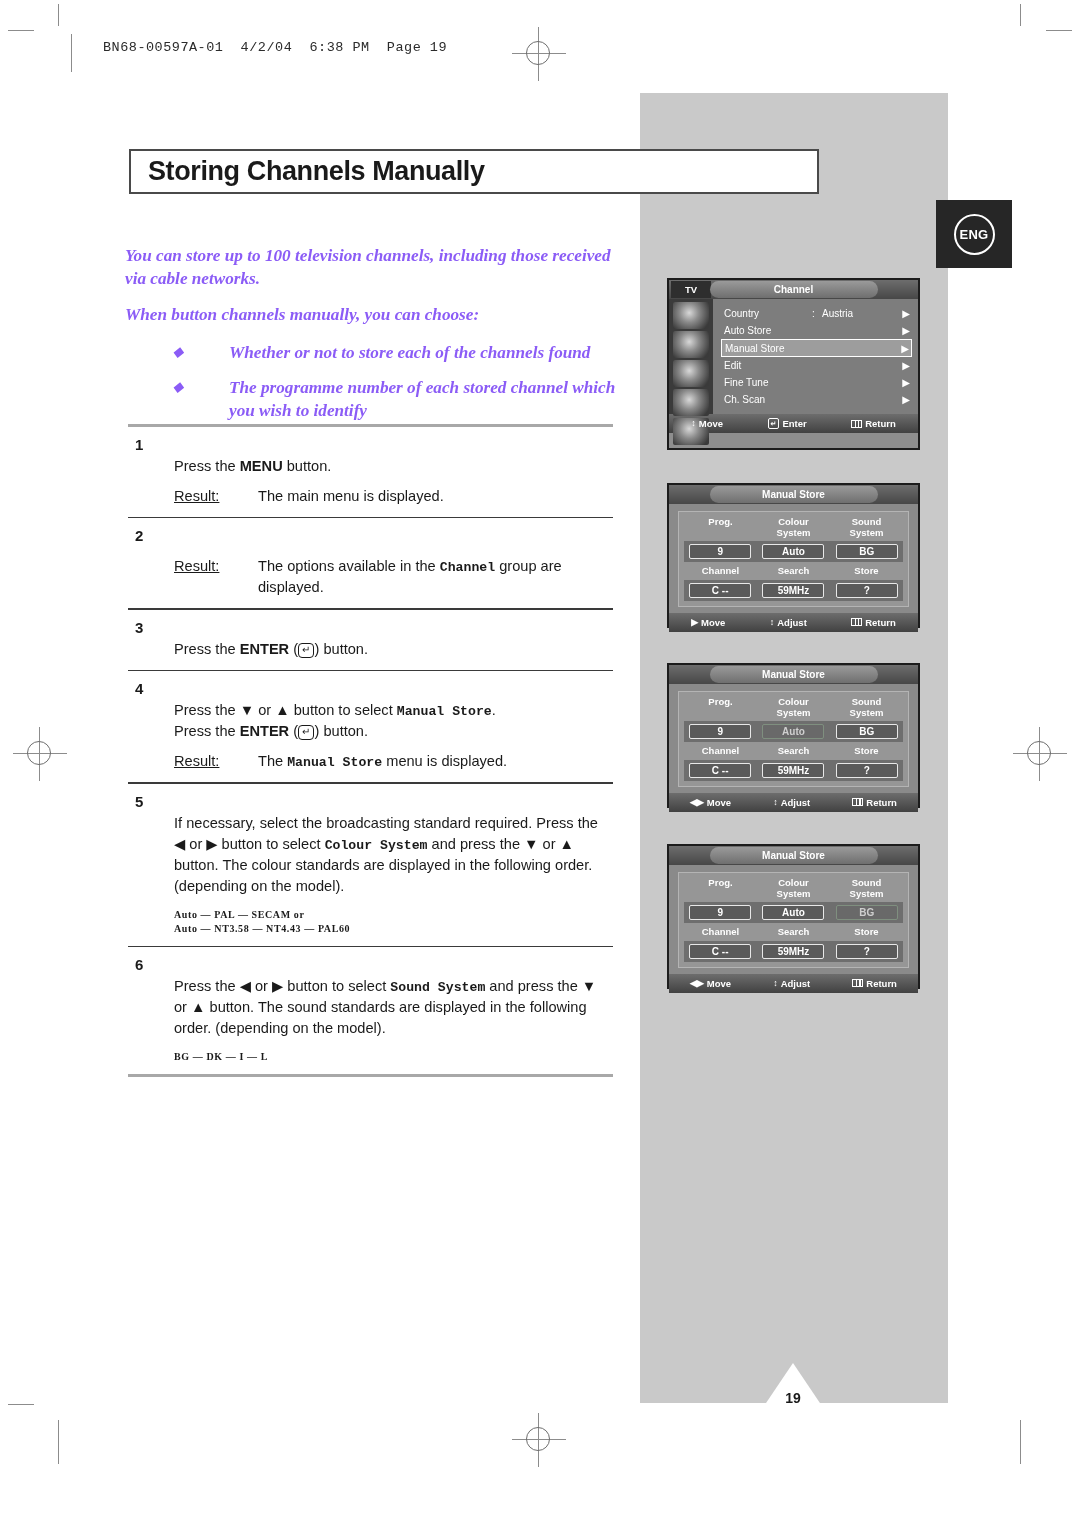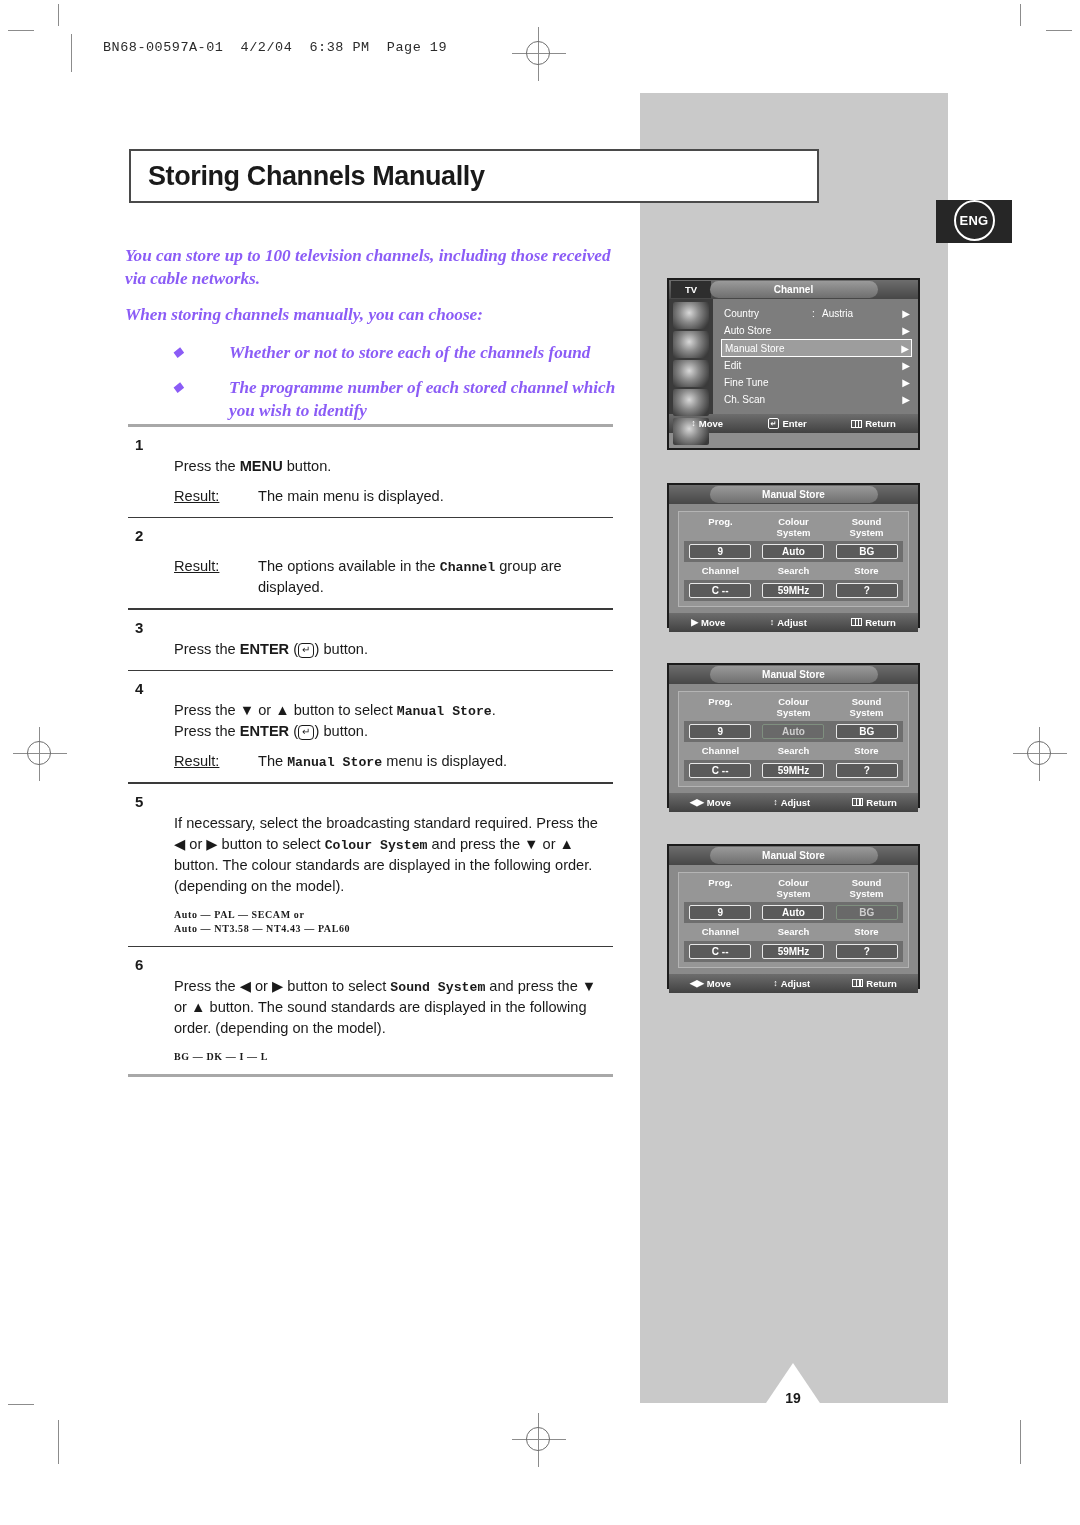--- a/index.html
+++ b/index.html
@@ -76,45 +76,45 @@
     height: 1310px;
     background: #c9c9c9;
   }
 
   
   .title-box {
     position: absolute;
     left: 129px;
     top: 149px;
     width: 690px;
-    height: 54px;
+    height: 45px;
     background: #ffffff;
     border: 2px solid #4a4a4a;
     box-sizing: border-box;
     display: flex;
     align-items: center;
   }
   .title-text {
     font-size: 27px;
     font-weight: bold;
     color: #1a1a1a;
     padding-left: 17px;
     letter-spacing: -0.4px;
   }
 
   
   .eng-badge {
     position: absolute;
     left: 936px;
     top: 200px;
     width: 76px;
-    height: 43px;
+    height: 68px;
     background: #262626;
     display: flex;
-    align-items: flex-start;
+    align-items: center;
     justify-content: center;
   }
   .eng-circle {
     width: 41px;
     height: 41px;
     border: 2px solid #ffffff;
     border-radius: 50%;
     color: #ffffff;
     font-size: 13px;
     font-weight: bold;
@@ -470,21 +470,21 @@
 <div class="title-box">
   <div class="title-text">Storing Channels Manually</div>
 </div>
 
 <div class="eng-badge">
   <div class="eng-circle">ENG</div>
 </div>
 
 <div class="intro">
   <p>You can store up to 100 television channels, including those received via cable networks.</p>
-  <p>When storing channels manually, you can choose:</p>
+  <p>When button channels manually, you can choose:</p>
   <div class="bullets">
     <div class="bullet-row">
       <span class="bullet-mark">◆</span>
       <span class="bullet-text">Whether or not to store each of the channels found</span>
     </div>
     <div class="bullet-row">
       <span class="bullet-mark">◆</span>
       <span class="bullet-text">The programme number of each stored channel which you wish to identify</span>
     </div>
   </div>

